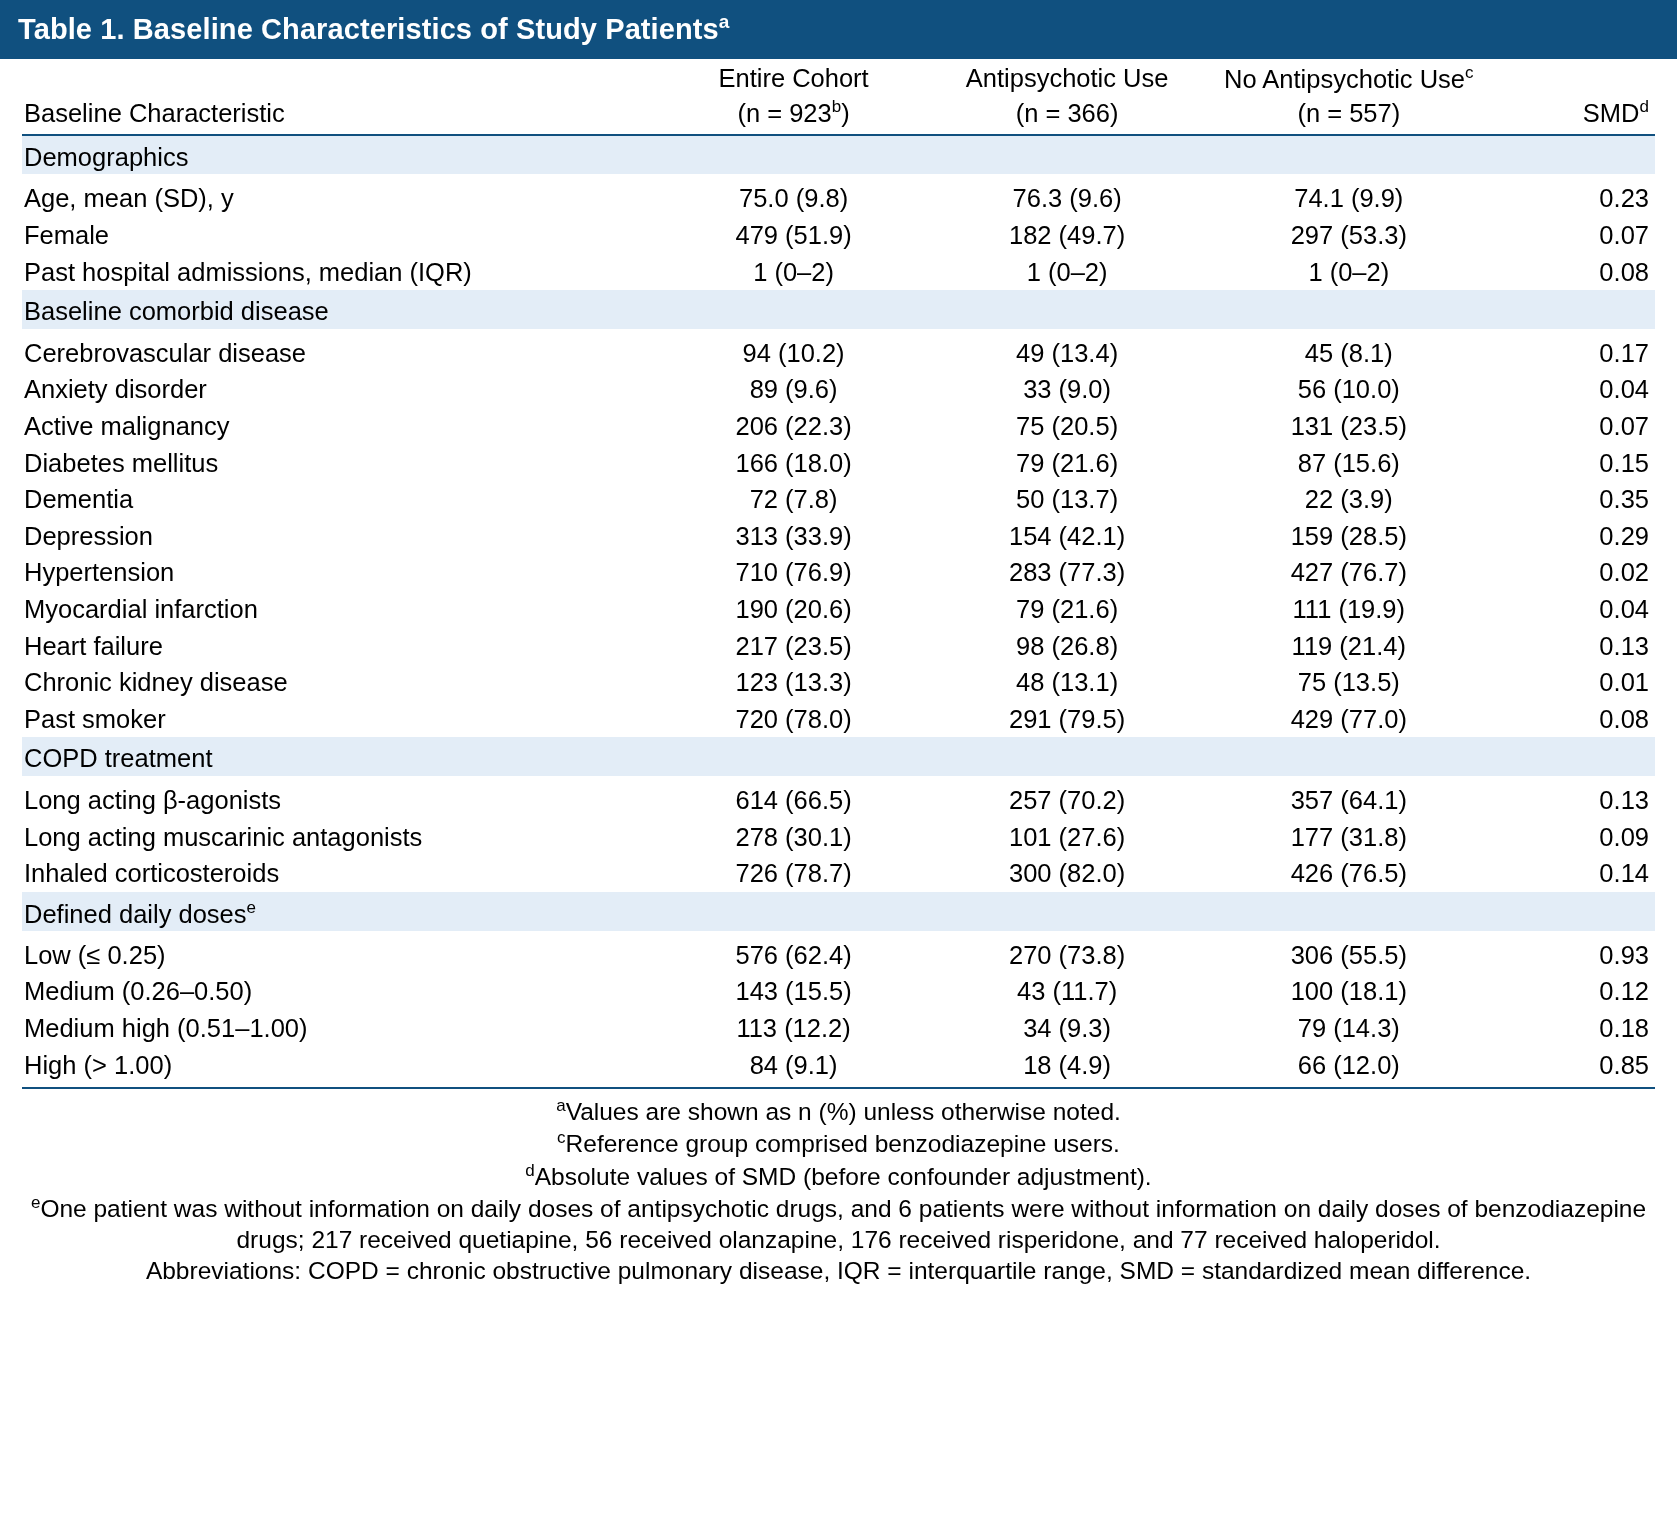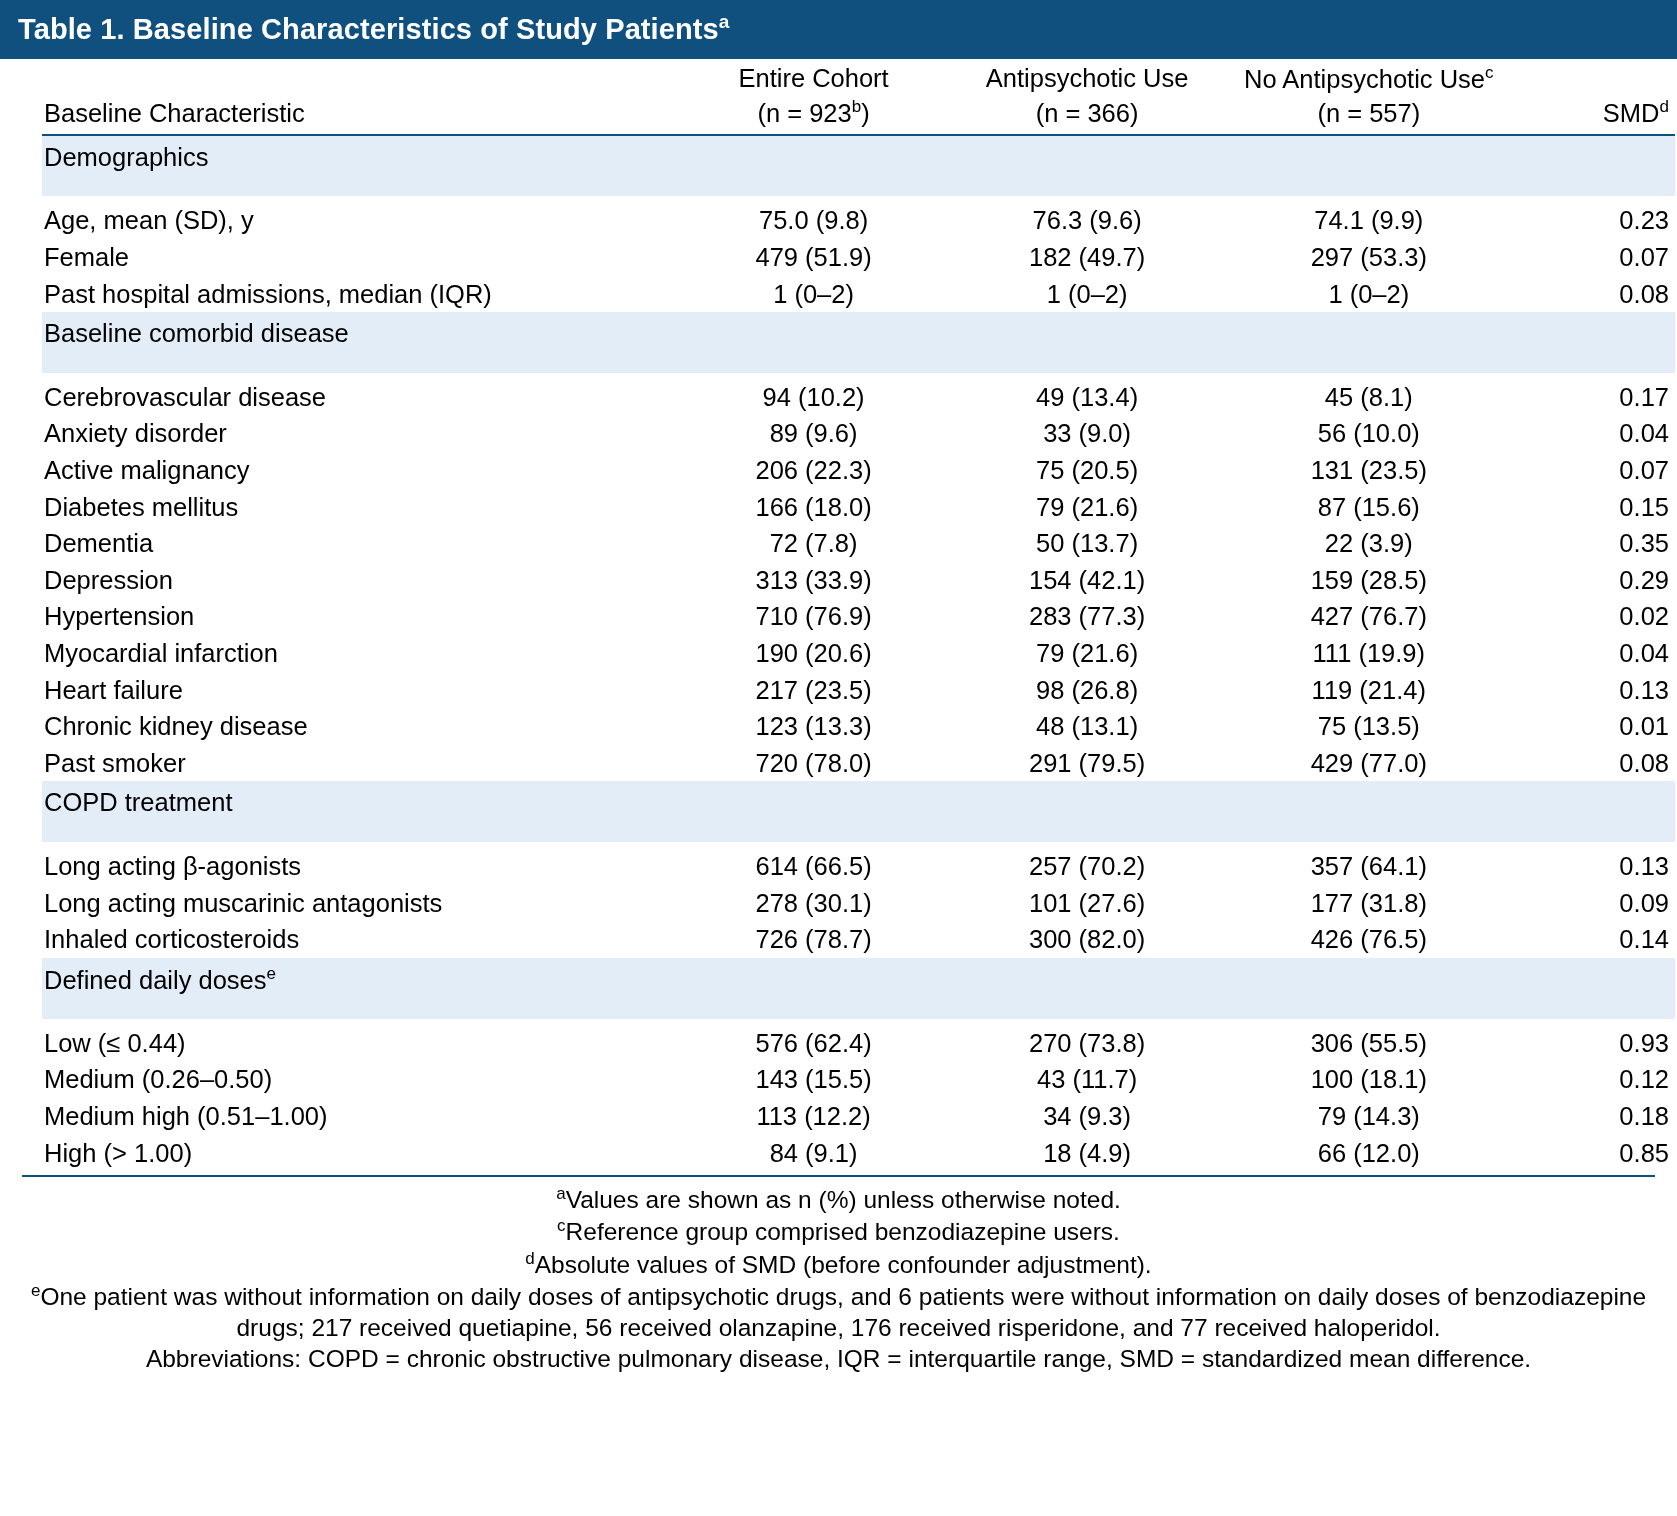--- a/index.html
+++ b/index.html
@@ -28,21 +28,20 @@
     width: 1677px;
     margin-left: -22px;
     letter-spacing: 0.1px;
   }
   .title-bar sup { font-size: 19px; vertical-align: super; font-weight: bold;}
   table {
     border-collapse: collapse;
     width: 100%;
     font-size: 25.5px;
     table-layout: fixed;
-    margin-left: 20px;
   }
   col.c0 { width: 39%; }
   col.c1 { width: 16.5%; }
   col.c2 { width: 17%; }
   col.c3 { width: 17.5%; }
   col.c4 { width: 10%; }
 
   thead th {
     font-weight: normal;
     vertical-align: bottom;
@@ -63,21 +62,21 @@
     padding: 3px 6px;
     line-height: 1.2;
   }
   td.lbl { text-align: left; padding-left: 2px; }
   td.num { text-align: center; }
   td.smd { text-align: right; padding-right: 6px; }
   tr.section td {
     background: #e3edf7;
     font-weight: normal;
     padding-top: 6px;
-    padding-bottom: 24px;
+    padding-bottom: 2px;
   }
   tr.section td sup { font-size: 17px; vertical-align: super;}
   tr.spacer-before td { padding-top: 9px; }
   .bottom-rule {
     border-top: 2.5px solid #10507f;
     margin-top: 4px;
   }
   .footnotes {
     font-size: 24.5px;
     line-height: 1.27;
@@ -247,21 +246,21 @@
           <td class="lbl">Inhaled corticosteroids</td>
           <td class="num">726 (78.7)</td>
           <td class="num">300 (82.0)</td>
           <td class="num">426 (76.5)</td>
           <td class="smd">0.14</td>
         </tr>
         <tr class="section">
           <td colspan="5" class="lbl"><span>Defined daily doses</span><sup>e</sup></td>
         </tr>
         <tr class="spacer-before">
-          <td class="lbl">Low (≤ 0.44)</td>
+          <td class="lbl">Low (≤ 0.25)</td>
           <td class="num">576 (62.4)</td>
           <td class="num">270 (73.8)</td>
           <td class="num">306 (55.5)</td>
           <td class="smd">0.93</td>
         </tr>
         <tr>
           <td class="lbl">Medium (0.26–0.50)</td>
           <td class="num">143 (15.5)</td>
           <td class="num">43 (11.7)</td>
           <td class="num">100 (18.1)</td>

